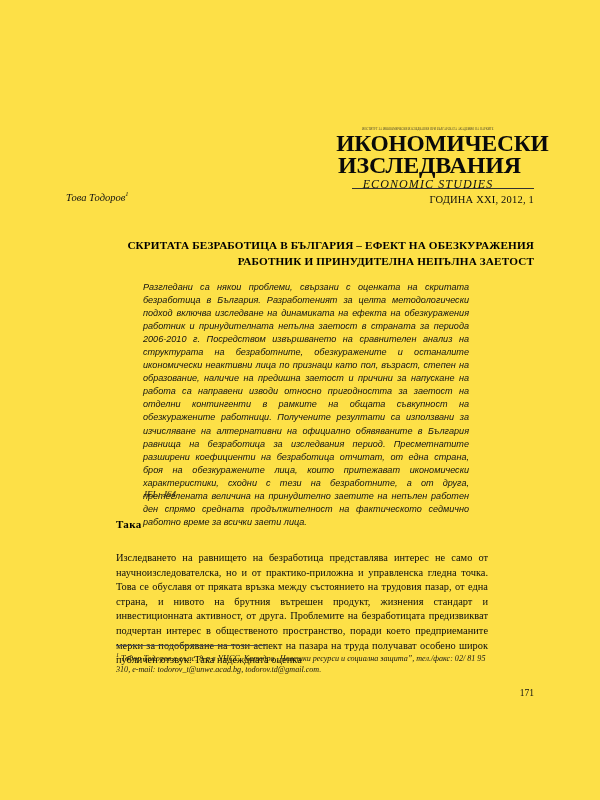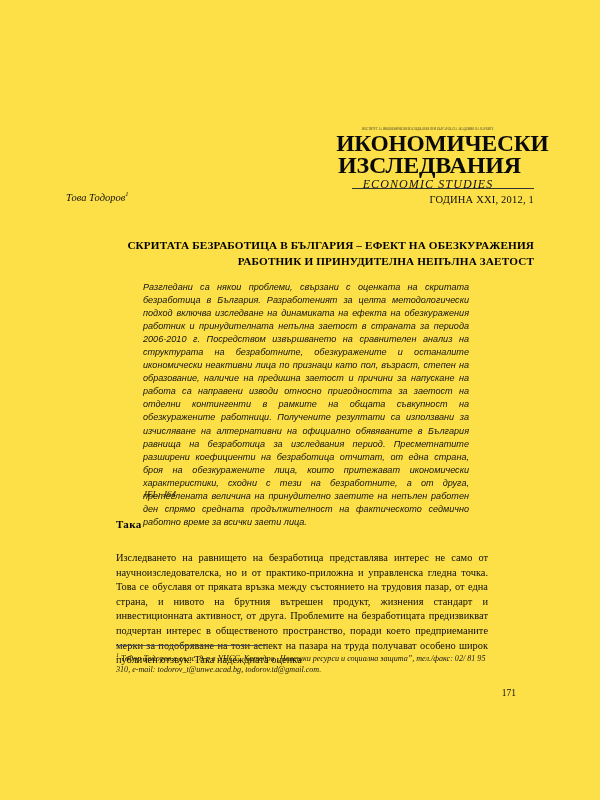--- a/index.html
+++ b/index.html
@@ -198,21 +198,21 @@
     text-align: left;
   }
   .footnote sup {
     font-size: 6px;
     vertical-align: super;
   }
 
   
   .page-number {
     position: absolute;
-    right: 84px;
+    right: 66px;
     top: 688px;
     font-family: "Liberation Serif", serif;
     font-size: 9.5px;
     color: #111;
     text-align: right;
   }
 </style>
 </head>
 <body>
 

